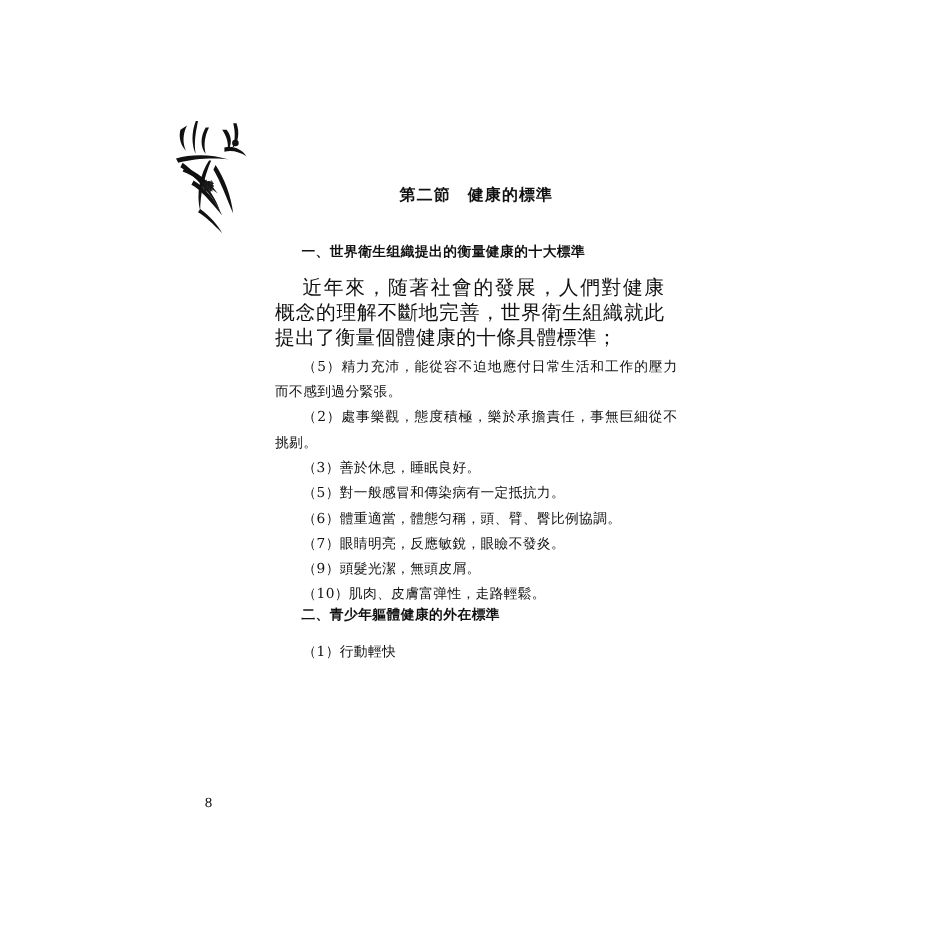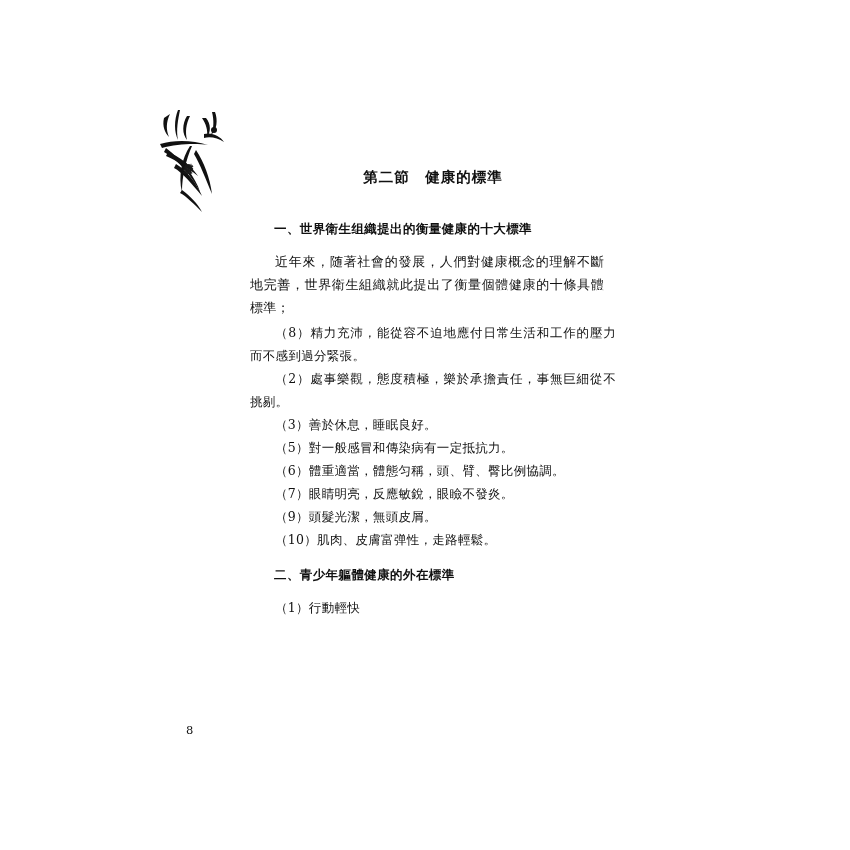--- a/index.html
+++ b/index.html
@@ -60,27 +60,27 @@
     font-size: 14.5px;
     font-weight: bold;
     letter-spacing: 1px;
     margin: 0 0 34px 0;
     font-family: "DejaVu Serif", "Liberation Serif", serif;
   }
 
   .sub-head {
     font-size: 12.5px;
     font-weight: bold;
-    margin: 16px 0 12px 0;
+    margin: 0 0 12px 0;
     text-indent: 24px;
     letter-spacing: 0.4px;
   }
 
   p.para {
-    font-size: 13px;
+    font-size: 18px;
     line-height: 23px;
     margin: 0 12px 2px 0;
     text-align: justify;
     text-justify: inter-ideograph;
     text-indent: 25px;
     letter-spacing: 0.3px;
   }
 
   p.item {
     font-size: 12.5px;
@@ -130,21 +130,21 @@
   </div>
 
   <div class="content">
 
     <h1 class="section-title">第二節　健康的標準</h1>
 
     <div class="sub-head">一、世界衛生组織提出的衡量健康的十大標準</div>
 
     <p class="para">近年來，随著社會的發展，人們對健康概念的理解不斷地完善，世界衛生組織就此提出了衡量個體健康的十條具體標準；</p>
 
-    <p class="item">（8）精力充沛，能從容不迫地應付日常生活和工作的壓力而不感到過分緊張。</p>
+    <p class="item">（5）精力充沛，能從容不迫地應付日常生活和工作的壓力而不感到過分緊張。</p>
     <p class="item">（2）處事樂觀，態度積極，樂於承擔責任，事無巨細從不挑剔。</p>
     <p class="item">（3）善於休息，睡眠良好。</p>
     <p class="item">（5）對一般感冒和傳染病有一定抵抗力。</p>
     <p class="item">（6）體重適當，體態匀稱，頭、臂、臀比例協調。</p>
     <p class="item">（7）眼睛明亮，反應敏銳，眼瞼不發炎。</p>
     <p class="item">（9）頭髮光潔，無頭皮屑。</p>
     <p class="item gap-after">（10）肌肉、皮膚富弹性，走路輕鬆。</p>
 
     <div class="sub-head">二、青少年軀體健康的外在標準</div>
 

